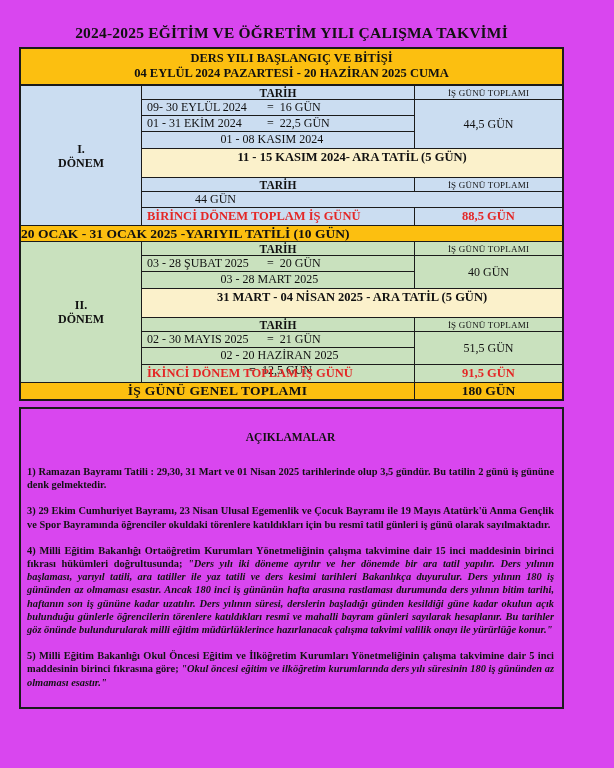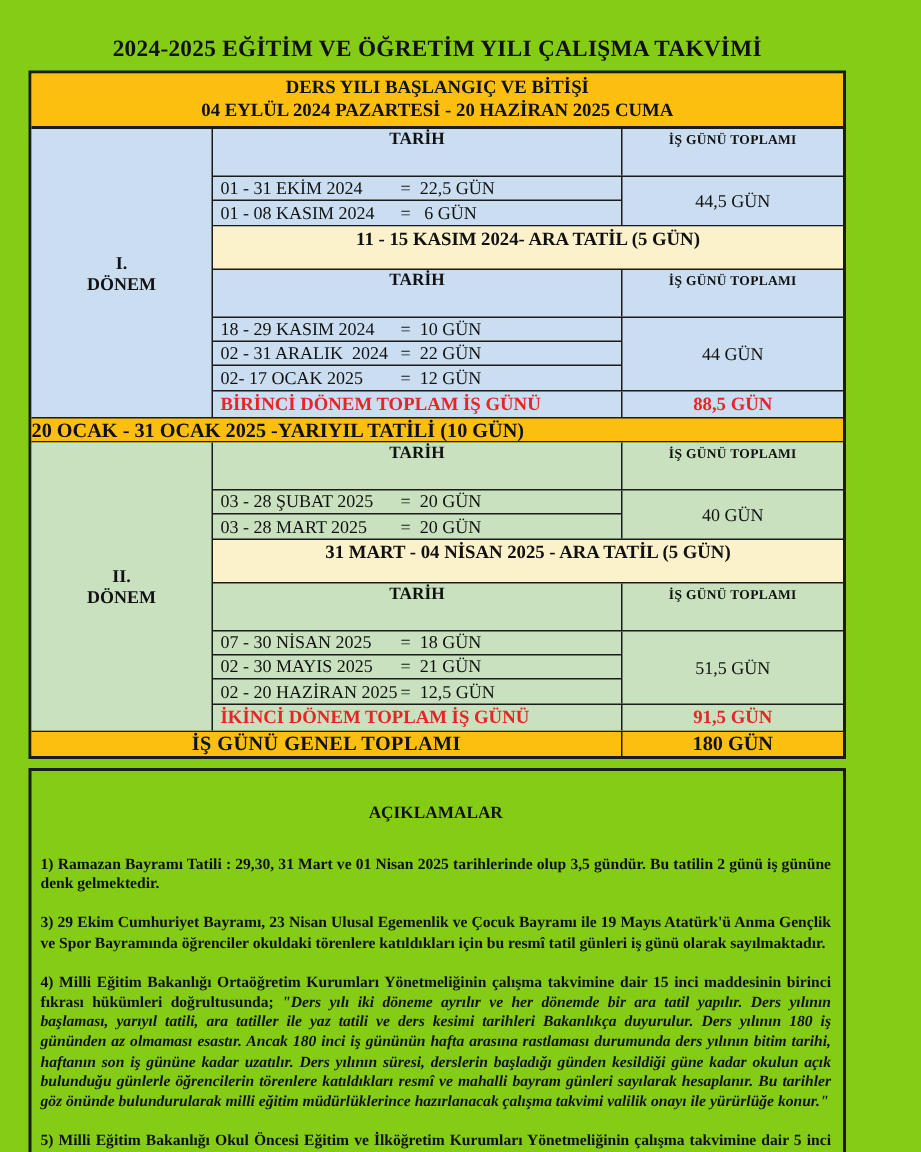--- a/index.html
+++ b/index.html
@@ -1,20 +1,20 @@
 <!DOCTYPE html>
 <html><head>
 <meta charset="utf-8">
 <style>
   * { margin:0; padding:0; box-sizing:border-box; }
   html,body { background:#ffffff; }
   .page {
     position:relative;
     width:614px; height:768px;
-    background:#84cc16;
+    background:#d946ef;
     font-family:"Liberation Serif", "DejaVu Serif", serif;
     color:#111;
     overflow:hidden;
   }
   .content { position:absolute; left:19px; top:24px; width:545px; }
 
   .doc-title {
     text-align:center;
     font-size:15.5px;
     font-weight:bold;
@@ -41,38 +41,38 @@
     border-right:1.5px solid #1b1b1b;
     display:flex; flex-direction:column;
     justify-content:center; align-items:center;
     font-weight:bold; font-size:12px; line-height:14px;
   }
   .sec-main { flex:1; display:flex; flex-direction:column; }
 
   .bg-blue  { background:#CBDDF1; }
   .bg-green { background:#C9E1BE; }
 
-  .hdr-row { display:flex; height:32px; border-bottom:1.5px solid #1b1b1b; }
+  .hdr-row { display:flex; height:14px; border-bottom:1.5px solid #1b1b1b; }
   .hdr-date {
     flex:1; border-right:1.5px solid #1b1b1b;
     text-align:center; font-weight:bold; font-size:11.5px; line-height:15px;
   }
   .hdr-total {
-    width:147px; text-align:center; font-weight:bold;
+    width:147px; text-align:center; font-weight:normal;
     font-size:9px; line-height:15px; letter-spacing:0.2px;
   }
 
   .group { display:flex; border-bottom:1.5px solid #1b1b1b; }
   .date-col { flex:1; border-right:1.5px solid #1b1b1b; display:flex; flex-direction:column; }
   .date-row {
     height:16px; display:flex; align-items:center;
     padding-left:5px; font-size:12px; line-height:15px;
     border-bottom:1.5px solid #1b1b1b;
   }
-  .date-row:last-child { border-bottom:none; }
+  .date-row:last-child { border-bottom:none;flex-direction:column; }
   .date-row .range { display:inline-block; width:120px; white-space:pre; }
   .date-row .days  { white-space:pre; }
   .group-total {
     width:147px; display:flex; align-items:center; justify-content:center;
     font-size:12px;
   }
 
   .break-row {
     background:#FBF1CB;
     height:29px;
@@ -141,53 +141,43 @@
         <div class="sec-main bg-blue">
 
           <div class="hdr-row">
             <div class="hdr-date">TARİH</div>
             <div class="hdr-total">İŞ GÜNÜ TOPLAMI</div>
           </div>
 
           <div class="group">
             <div class="date-col">
               <div class="date-row">
+                <span class="range">09- 30 EYLÜL 2024</span>
+                <span class="days">=  16 GÜN</span>
+              </div>
+              <div class="date-row">
                 <span class="range">01 - 31 EKİM 2024</span>
                 <span class="days">=  22,5 GÜN</span>
               </div>
               <div class="date-row">
                 <span class="range">01 - 08 KASIM 2024</span>
                 <span class="days">=   6 GÜN</span>
               </div>
             </div>
             <div class="group-total">44,5 GÜN</div>
           </div>
 
           <div class="break-row">11 - 15 KASIM 2024- ARA TATİL (5 GÜN)</div>
 
           <div class="hdr-row">
             <div class="hdr-date">TARİH</div>
             <div class="hdr-total">İŞ GÜNÜ TOPLAMI</div>
           </div>
 
           <div class="group">
-            <div class="date-col">
-              <div class="date-row">
-                <span class="range">18 - 29 KASIM 2024</span>
-                <span class="days">=  10 GÜN</span>
-              </div>
-              <div class="date-row">
-                <span class="range">02 - 31 ARALIK  2024</span>
-                <span class="days">=  22 GÜN</span>
-              </div>
-              <div class="date-row">
-                <span class="range">02- 17 OCAK 2025</span>
-                <span class="days">=  12 GÜN</span>
-              </div>
-            </div>
             <div class="group-total">44 GÜN</div>
           </div>
 
           <div class="red-row">
             <div class="red-label">BİRİNCİ DÖNEM TOPLAM İŞ GÜNÜ</div>
             <div class="red-value">88,5 GÜN</div>
           </div>
 
         </div>
       </div>
@@ -222,24 +212,20 @@
 
           <div class="break-row">31 MART - 04 NİSAN 2025 - ARA TATİL (5 GÜN)</div>
 
           <div class="hdr-row">
             <div class="hdr-date">TARİH</div>
             <div class="hdr-total">İŞ GÜNÜ TOPLAMI</div>
           </div>
 
           <div class="group">
             <div class="date-col">
-              <div class="date-row">
-                <span class="range">07 - 30 NİSAN 2025</span>
-                <span class="days">=  18 GÜN</span>
-              </div>
               <div class="date-row">
                 <span class="range">02 - 30 MAYIS 2025</span>
                 <span class="days">=  21 GÜN</span>
               </div>
               <div class="date-row">
                 <span class="range">02 - 20 HAZİRAN 2025</span>
                 <span class="days">=  12,5 GÜN</span>
               </div>
             </div>
             <div class="group-total">51,5 GÜN</div>

